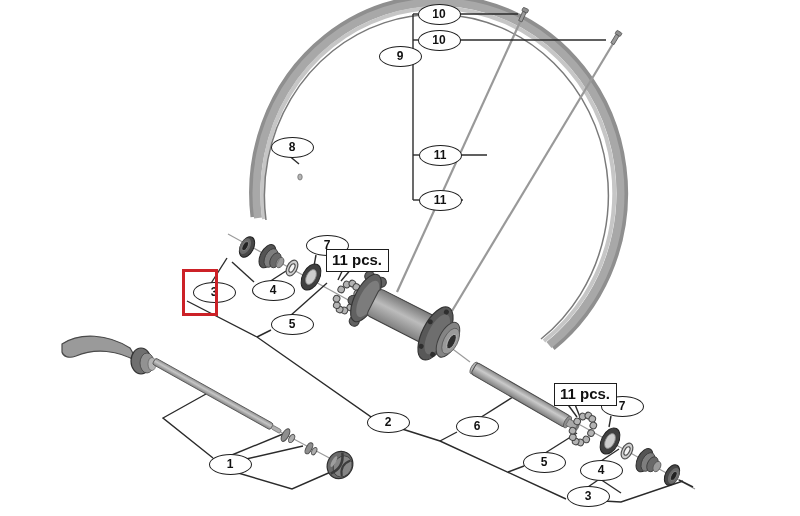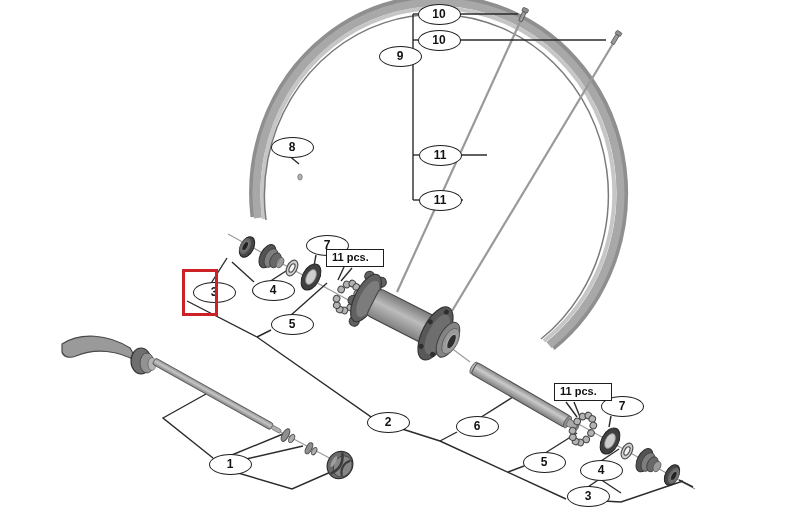--- a/index.html
+++ b/index.html
@@ -10,21 +10,21 @@
   .stage svg{position:absolute;left:0;top:0;}
   .callout{
     position:absolute;width:43px;height:21px;box-sizing:border-box;
     border:1.6px solid #1d1d1d;border-radius:50%;background:#ffffff;
     display:flex;align-items:center;justify-content:center;
     font-size:12px;font-weight:bold;color:#111;line-height:1;
     z-index:3;
   }
   .pcs{
     position:absolute;box-sizing:border-box;border:1.8px solid #1d1d1d;background:#ffffff;
-    font-size:11px;font-weight:bold;color:#111;padding:1px 14px 2px 5px;line-height:1.2;
+    font-size:15px;font-weight:bold;color:#111;padding:1px 6px 2px 5px;line-height:1.2;
     z-index:3;white-space:nowrap;
   }
   .hl{
     position:absolute;border:3px solid #cc2127;background:transparent;z-index:4;
     box-sizing:border-box;
   }
 </style>
 </head>
 <body>
 

